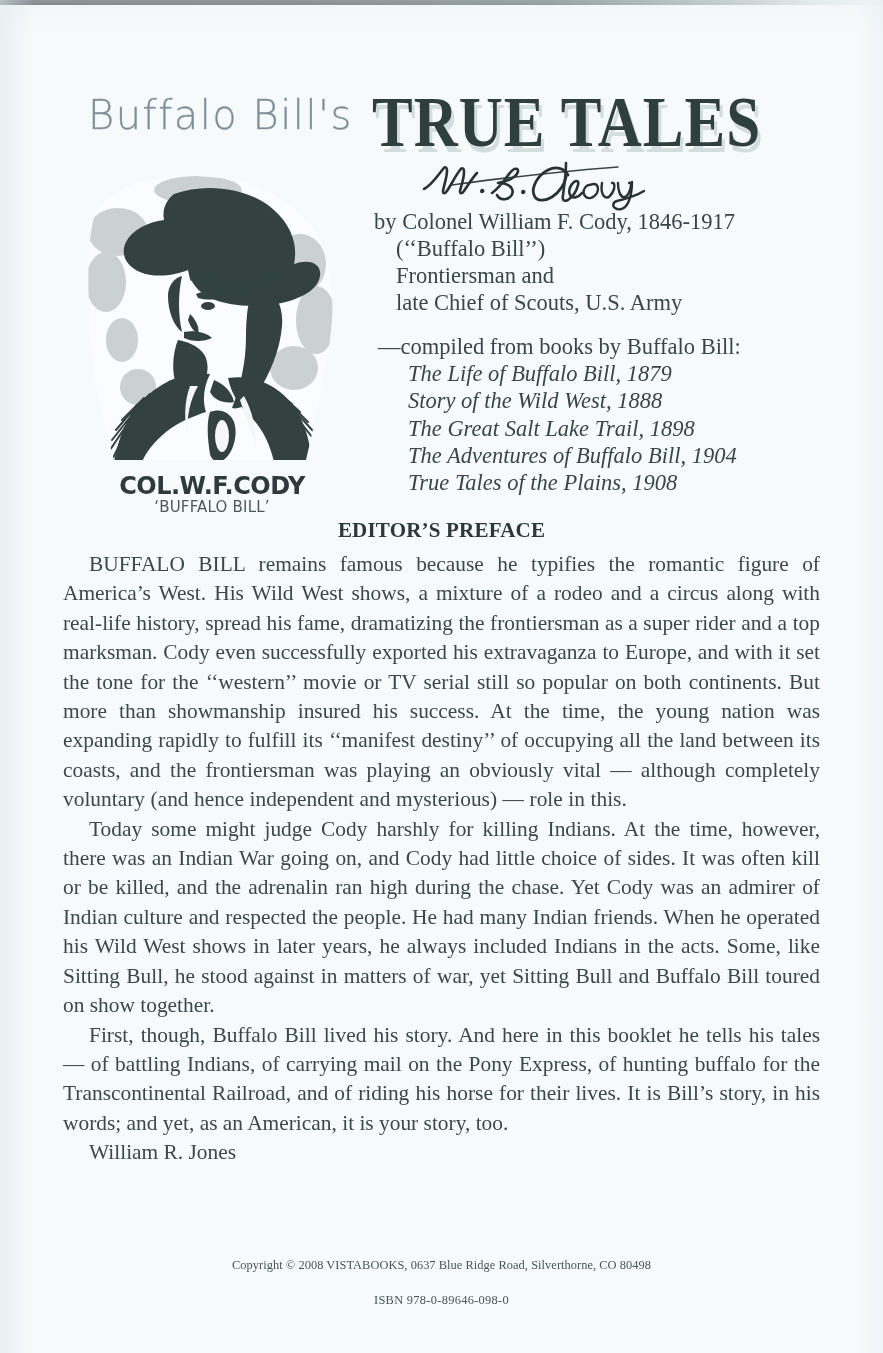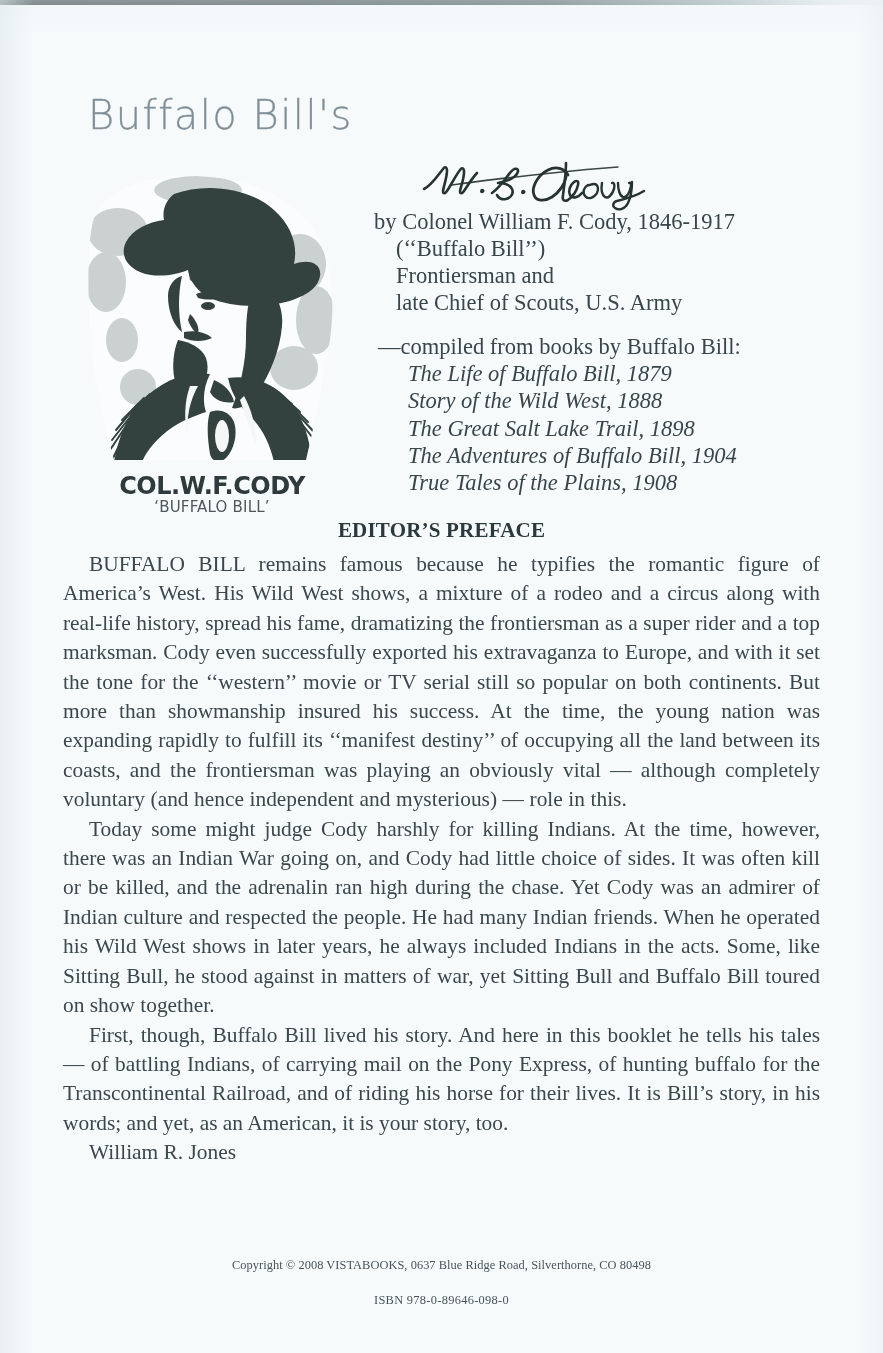--- a/index.html
+++ b/index.html
@@ -226,20 +226,24 @@
 <body>
 
 <div class="scan-top-band"></div>
 
 <div class="page">
 
   <div class="header">
 
     <div class="title-deco">Buffalo Bill's</div>
 
+    <div class="title-main-wrap">
+      <div class="title-shadow">TRUE TALES</div>
+      <div class="title-main">TRUE TALES</div>
+    </div>
 
     <svg class="signature" viewBox="0 0 260 58">
       <g fill="none" stroke="#263330" stroke-linecap="round" stroke-linejoin="round">
         <path d="M6 34 C14 30 20 20 25 14 C27 11 29 12 29 16 C29 22 26 30 25 36
                  C25 39 27 39 29 36 C33 30 38 20 42 15 C44 12 46 13 46 17
                  C46 24 43 31 42 36 C42 39 44 39 46 36 C50 30 55 22 59 18" stroke-width="2.6"></path>
         <path d="M63 35 q1.2 -1.2 2.4 0 q1 1.2 -0.4 2.2 q-1.4 0.8 -2.2 -0.4 z" stroke-width="1.4" fill="#263330"></path>
         <path d="M74 38 C80 34 86 26 91 19 C94 15 97 13 99 14 C101 15 100 19 96 22
                  C92 25 86 27 80 28 C86 28 92 30 94 34 C96 38 93 43 88 44
                  C84 45 80 43 79 40" stroke-width="2.6"></path>

